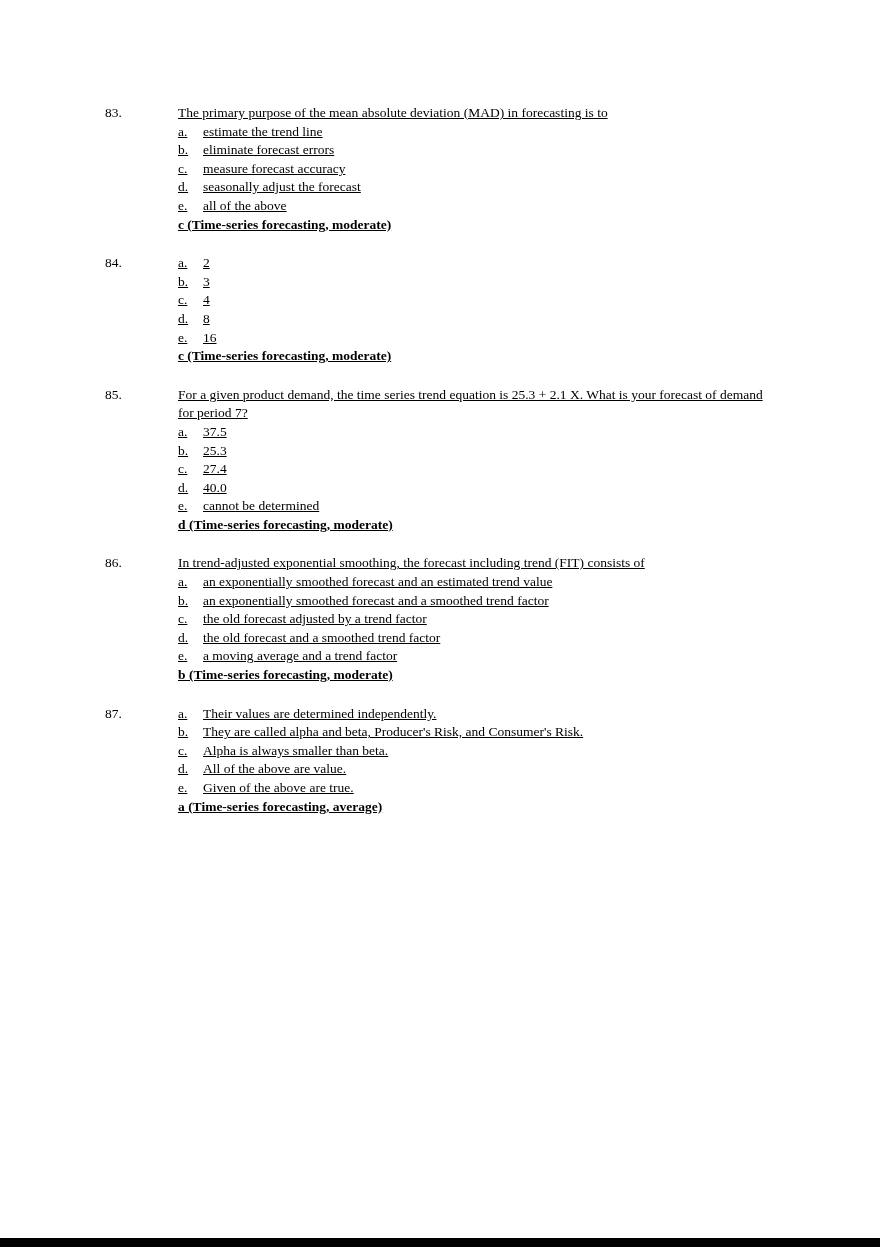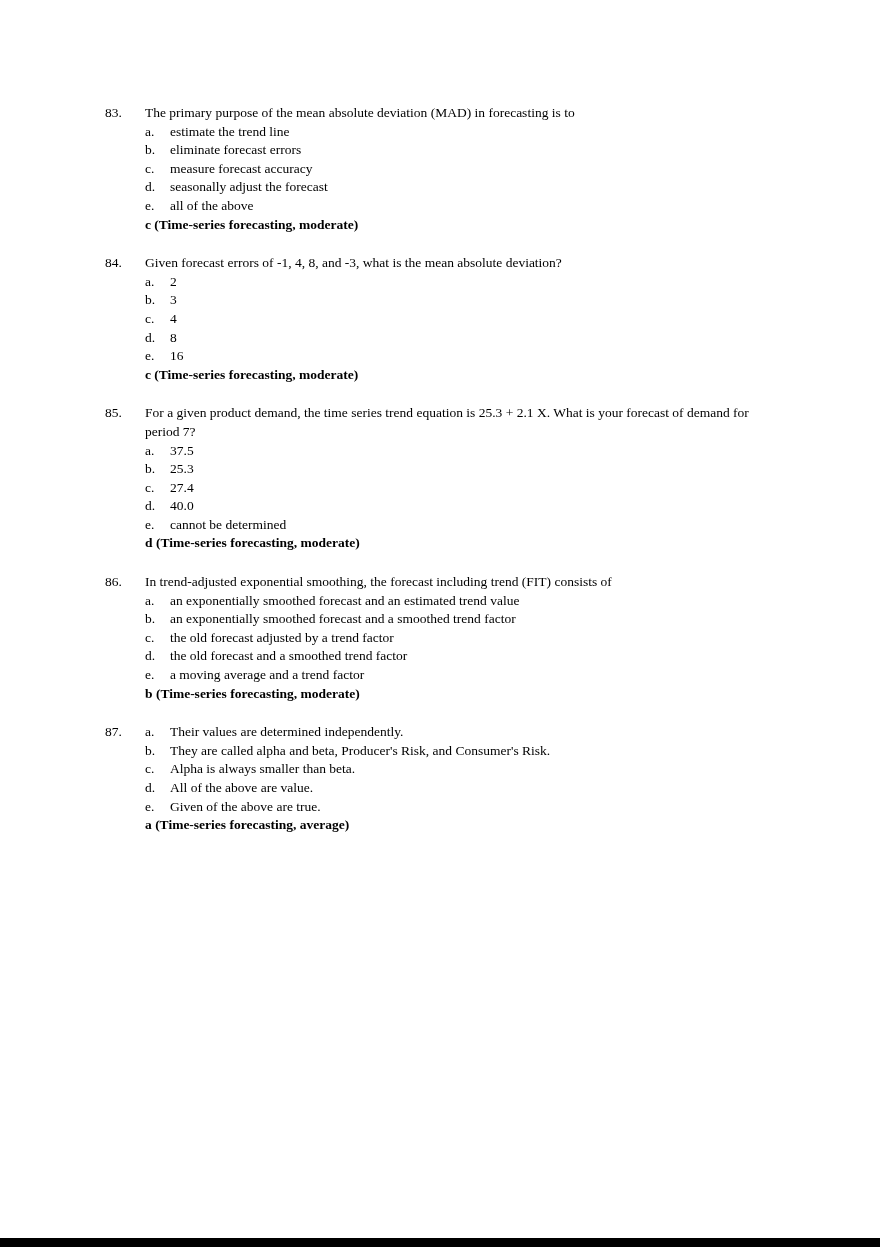--- a/index.html
+++ b/index.html
@@ -20,28 +20,30 @@
   }
   .content {
     position: absolute;
     top: 104px;
     left: 105px;
     right: 100px;
   }
   .question {
     display: flex;
     margin-bottom: 20px;
+    gap: 33px;
   }
   .qnum {
     width: 40px;
     flex: 0 0 40px;
   }
   .qbody {
     flex: 1 1 auto;
     max-width: 635px;
+    text-decoration: underline;
   }
   .stem {
     margin: 0;
   }
   .stem b {
     font-weight: bold;
   }
   .option {
     display: flex;
   }
@@ -99,21 +101,20 @@
     <span class="opt-text">all of the above</span>
   </div>
 </div>
       <div class="answer">c (Time-series forecasting, moderate)</div>
     </div>
   </div>
 
   <div class="question">
     <div class="qnum">84.</div>
     <div class="qbody">
-      <div class="stem"><span>Given forecast errors of -1, 4, 8, and -3, what is the mean absolute deviation?</span></div>
       <div class="options">
   <div class="option">
     <span class="letter">a.</span>
     <span class="opt-text">2</span>
   </div>
 
   <div class="option">
     <span class="letter">b.</span>
     <span class="opt-text">3</span>
   </div>

